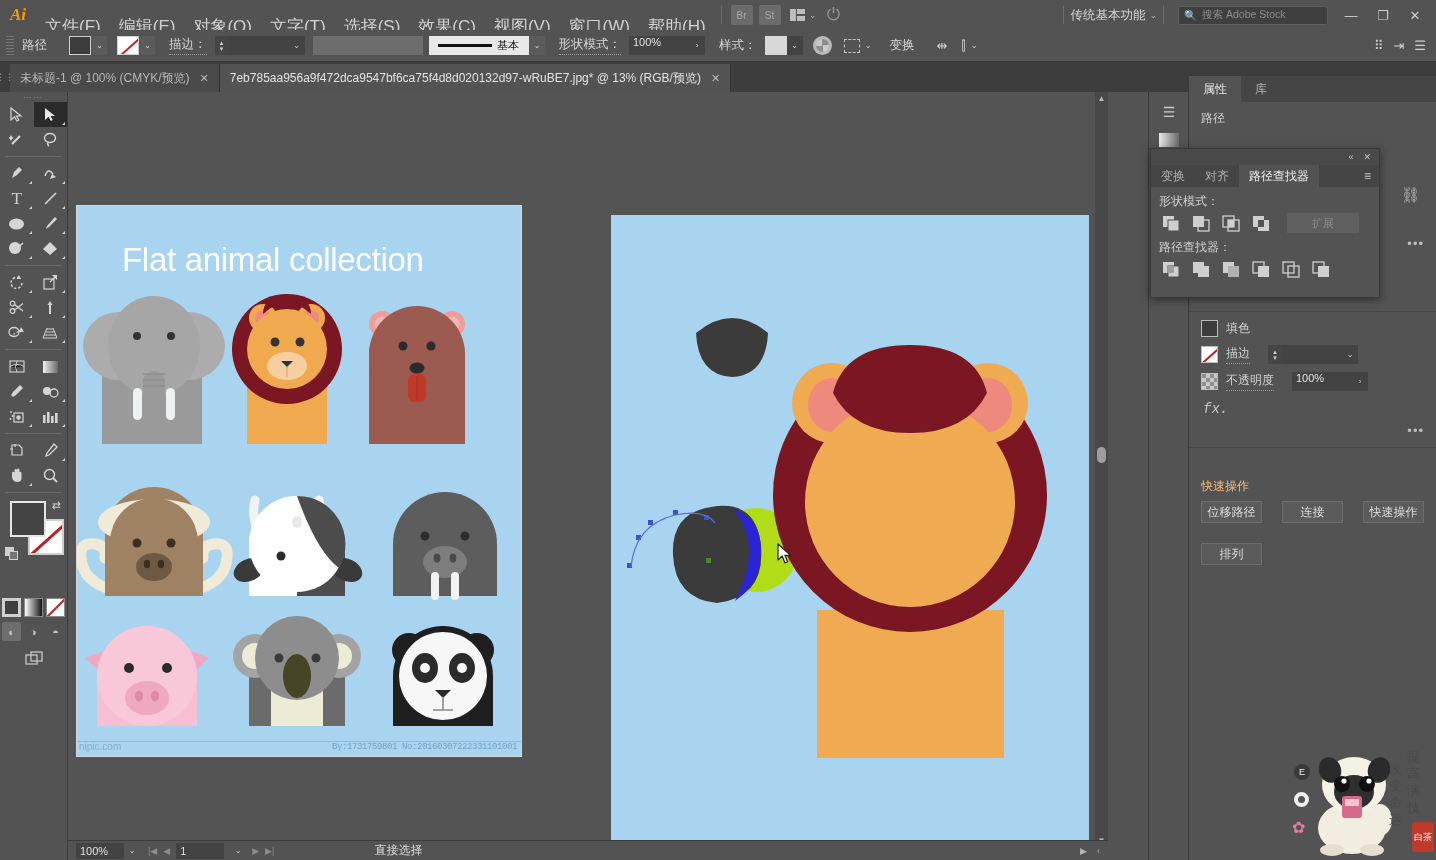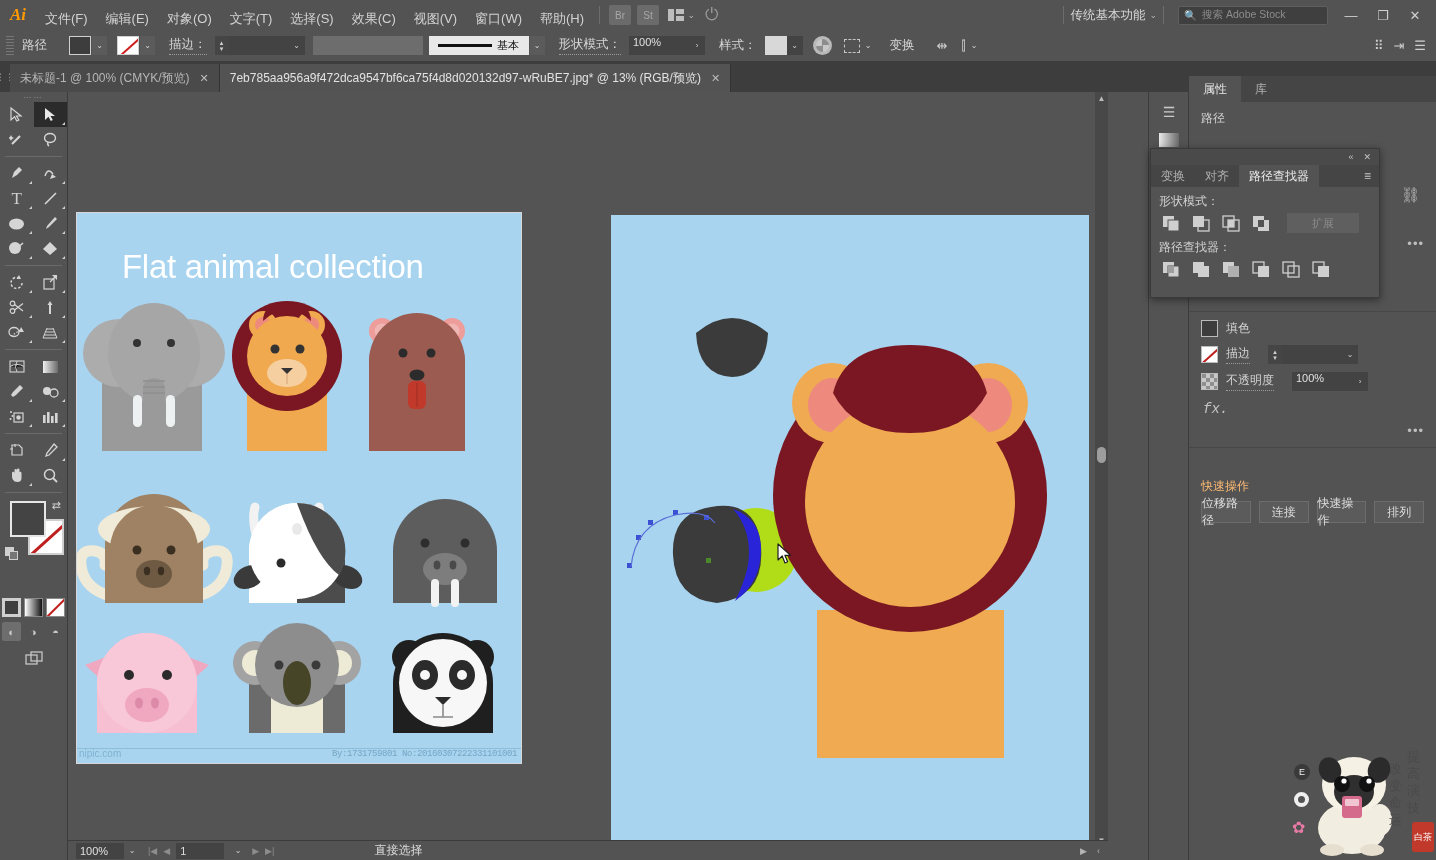--- a/index.html
+++ b/index.html
@@ -17,21 +17,21 @@
   .menubar {
     position:absolute; left:0; top:0; width:1436px; height:30px;
     background:#535353; display:flex; align-items:center;
   }
   .ai-logo {
     width:36px; height:30px; display:flex; align-items:center; justify-content:center;
     color:#ff9a00; font-weight:bold; font-size:17px; font-style:italic;
     font-family:"Liberation Serif", serif;
   }
   .menu-item {
-    padding:4px 9px; height:30px; line-height:30px; color:#d2d2d2; font-size:13px;
+    padding:12px 9px; height:30px; line-height:30px; color:#d2d2d2; font-size:17px;
     cursor:default; white-space:nowrap;
   }
   .menu-spacer { flex:1; }
   .mb-sep { width:1px; height:18px; background:#6d6d6d; margin:0 6px; }
   .sq-btn {
     width:22px; height:20px; margin:0 3px; background:#6b6b6b; color:#a8a8a8;
     font-size:10px; display:flex; align-items:center; justify-content:center;
     border-radius:2px;
   }
   .grid-btn { display:flex; align-items:center; gap:4px; margin-left:6px; color:#c0c0c0; }
@@ -170,21 +170,21 @@
     justify-content:center; color:#c7c7c7; font-size:11px; }
   .draw-btn.sel { background:#6e6e6e; }
   .screen-btn { display:flex; justify-content:center; margin-top:10px; }
 
   
   .canvas {
     position:absolute; left:68px; top:92px; width:1040px; height:768px; background:#545454;
     overflow:hidden;
   }
   .artboard { position:absolute; background:#a8d4ef; }
-  .art1 { left:8px; top:120px; width:446px; height:552px; border:1px solid #d7d7d7;}
+  .art1 { left:8px; top:113px; width:446px; height:552px; border:1px solid #d7d7d7;}
   .art2 { left:543px; top:123px; width:478px; height:688px; }
   .art-title {
     position:absolute; left:45px; top:35px; color:#ffffff; font-size:33px;
     font-family:"Liberation Sans", sans-serif; font-weight:300; letter-spacing:-0.3px;
   }
   .wm-left { position:absolute; left:2px; bottom:4px; color:#7fb3d1; font-size:10px; }
   .wm-right { position:absolute; right:4px; bottom:4px; color:#74a6c6; font-size:9px;
      font-family:"Liberation Mono", monospace; letter-spacing:-0.4px;}
   .art1-bottomline { position:absolute; left:0; right:0; bottom:14px; height:1px; background:#8fbdd8; }
 
@@ -251,21 +251,21 @@
   .prop-sw.none { background:#fff; position:relative; overflow:hidden; }
   .prop-sw.none:after { content:""; position:absolute; left:-3px; top:7px; width:25px; height:2px;
     background:#c01f1f; transform:rotate(-42deg); }
   .prop-sw.checker { background:
     conic-gradient(#c9c9c9 0 25%, #8f8f8f 0 50%, #c9c9c9 0 75%, #8f8f8f 0) 0 0/8px 8px; }
   .prop-label { font-size:12px; color:#d2d2d2; width:54px; }
   .prop-label.dotted { border-bottom:1px dotted #9a9a9a; width:auto; padding-bottom:1px; }
   .fx-row { padding:6px 14px; font-size:14px; font-style:italic;
     font-family:Liberation Mono, monospace; color:#c3c3c3; }
   .qa-title { padding:8px 12px 6px; font-size:12px; color:#fdba74; }
-  .qa-grid { display:grid; grid-template-columns:1fr 1fr 1fr 1fr; gap:8px; padding:0 12px; }
+  .qa-grid { display:grid; grid-template-columns:1fr 1fr 1fr; gap:20px; padding:0 12px; }
   .qa-btn {
     height:22px; background:#5b5b5b; border:1px solid #6d6d6d; color:#dedede;
     font-size:12px; display:flex; align-items:center; justify-content:center;
   }
   .rp-dots { position:absolute; right:12px; color:#bdbdbd; font-size:13px; letter-spacing:1px; }
 
   
   .pfpanel {
     position:absolute; left:1150px; top:148px; width:230px; height:150px;
     background:#535353; border:1px solid #3a3a3a; box-shadow:0 2px 8px rgba(0,0,0,.45);

